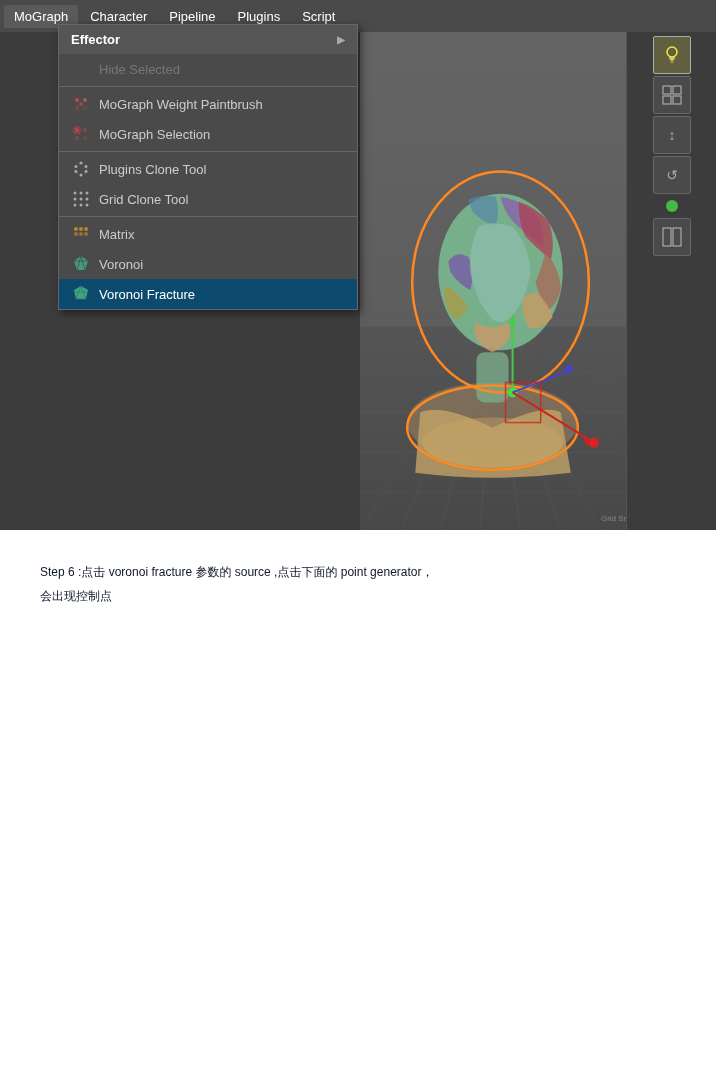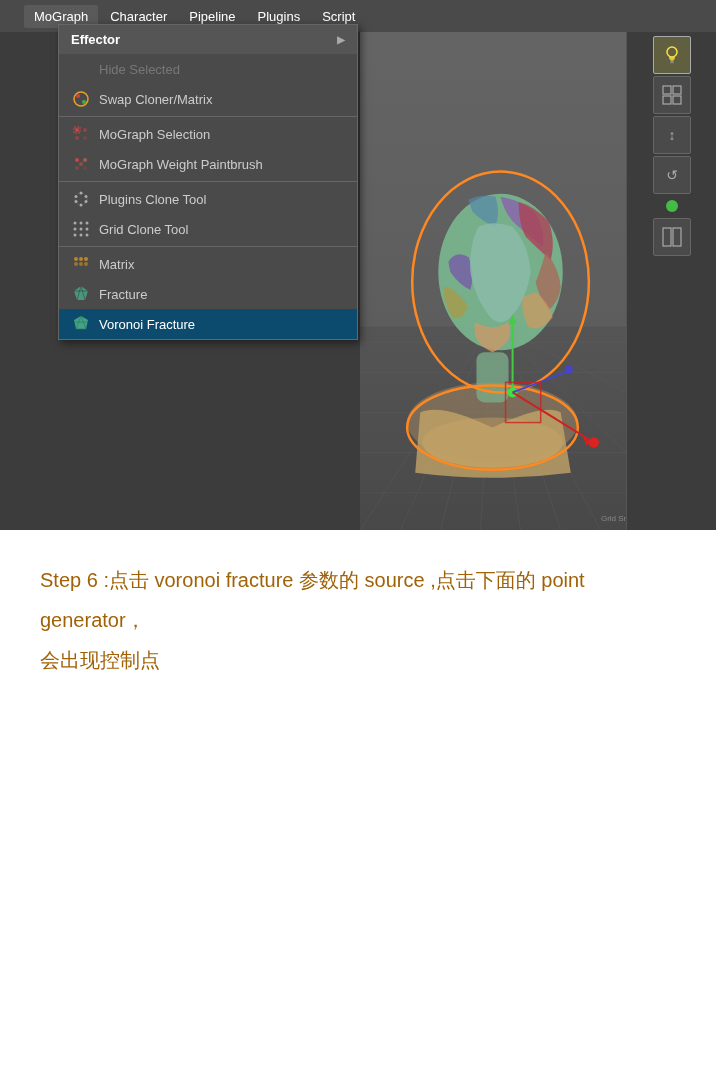--- a/index.html
+++ b/index.html
@@ -34,21 +34,20 @@
       color: #ffffff;
       font-size: 13px;
       cursor: pointer;
       border-radius: 2px;
     }
     .menu-item:hover, .menu-item.active {
       background: #5a5a5a;
     }
     .menu-item.active {
       color: #fff;
-      margin-left: 20px;
     }
 
     
     .dropdown-overlay {
       position: absolute;
       top: 24px;
       left: 58px;
       width: 300px;
       background: #4a4a4a;
       border: 1px solid #666;
@@ -151,23 +150,23 @@
       background: #5a5a5a;
       overflow: hidden;
     }
 
     
     .tutorial-section {
       padding: 30px 40px 30px 40px;
       background: #fff;
     }
     .tutorial-text {
-      font-size: 20px;
+      font-size: 12px;
       line-height: 2;
-      color: #a16207;
+      color: #0f172a;
     }
   </style>
 </head>
 <body>
 
 <div class="c4d-ui">
 
   <div class="menu-bar">
     <div class="menu-item active">MoGraph</div>
     <div class="menu-item">Character</div>
@@ -181,57 +180,47 @@
     <div class="dropdown-section-header">
       <span>Effector</span>
       <span class="dropdown-arrow">▶</span>
     </div>
 
     <div class="dropdown-item disabled">
       <span class="icon-box"></span>
       <span>Hide Selected</span>
     </div>
 
-    <div class="dropdown-item">
-      <span class="icon-box">
-        <svg width="18" height="18" viewBox="0 0 18 18">
-          <circle cx="9" cy="9" r="7" fill="none" stroke="#e8a020" stroke-width="1.5"></circle>
-          <circle cx="6" cy="6" r="2" fill="#cc4444"></circle>
-          <circle cx="12" cy="12" r="2" fill="#44aa44"></circle>
-        </svg>
-      </span>
-      <span>Swap Cloner/Matrix</span>
-    </div>
 
     <div class="dropdown-divider"></div>
+
+    <div class="dropdown-item">
+      <span class="icon-box">
+        <svg width="18" height="18" viewBox="0 0 18 18">
+          <circle cx="5" cy="5" r="2" fill="#cc4444"></circle>
+          <circle cx="13" cy="5" r="2" fill="#cc6644" opacity="0.7"></circle>
+          <circle cx="5" cy="13" r="2" fill="#cc4444" opacity="0.4"></circle>
+          <circle cx="13" cy="13" r="2" fill="#cc4444" opacity="0.2"></circle>
+          <circle cx="9" cy="9" r="2" fill="#cc5544" opacity="0.5"></circle>
+        </svg>
+      </span>
+      <span>MoGraph Weight Paintbrush</span>
+    </div>
 
     <div class="dropdown-item">
       <span class="icon-box">
         <svg width="18" height="18" viewBox="0 0 18 18">
           <circle cx="5" cy="5" r="2" fill="#cc4444"></circle>
           <circle cx="13" cy="5" r="2" fill="#cc4444" opacity="0.5"></circle>
           <circle cx="5" cy="13" r="2" fill="#cc4444" opacity="0.5"></circle>
           <circle cx="13" cy="13" r="2" fill="#cc4444" opacity="0.3"></circle>
           <rect x="2" y="2" width="6" height="6" fill="none" stroke="#cc4444" stroke-width="1" stroke-dasharray="2,1"></rect>
         </svg>
       </span>
       <span>MoGraph Selection</span>
-    </div>
-
-    <div class="dropdown-item">
-      <span class="icon-box">
-        <svg width="18" height="18" viewBox="0 0 18 18">
-          <circle cx="5" cy="5" r="2" fill="#cc4444"></circle>
-          <circle cx="13" cy="5" r="2" fill="#cc6644" opacity="0.7"></circle>
-          <circle cx="5" cy="13" r="2" fill="#cc4444" opacity="0.4"></circle>
-          <circle cx="13" cy="13" r="2" fill="#cc4444" opacity="0.2"></circle>
-          <circle cx="9" cy="9" r="2" fill="#cc5544" opacity="0.5"></circle>
-        </svg>
-      </span>
-      <span>MoGraph Weight Paintbrush</span>
     </div>
 
     <div class="dropdown-divider"></div>
 
 
     <div class="dropdown-item">
       <span class="icon-box">
         <svg width="18" height="18" viewBox="0 0 18 18">
           <circle cx="9" cy="9" r="6" fill="none" stroke="#888" stroke-width="0.5" stroke-dasharray="2,2"></circle>
           <circle cx="9" cy="3" r="1.5" fill="#aaa"></circle>
@@ -281,21 +270,21 @@
 
     <div class="dropdown-item">
       <span class="icon-box">
         <svg width="18" height="18" viewBox="0 0 18 18">
           <polygon points="9,1 16,6 13,15 5,15 2,6" fill="#4aaa88" opacity="0.8"></polygon>
           <line x1="9" y1="1" x2="5" y2="15" stroke="#333" stroke-width="0.5"></line>
           <line x1="9" y1="1" x2="13" y2="15" stroke="#333" stroke-width="0.5"></line>
           <line x1="2" y1="6" x2="16" y2="6" stroke="#333" stroke-width="0.5"></line>
         </svg>
       </span>
-      <span>Fracture</span>
+      <span>Voronoi</span>
     </div>
 
     <div class="dropdown-item highlighted">
       <span class="icon-box">
         <svg width="18" height="18" viewBox="0 0 18 18">
           <polygon points="9,1 16,5 14,14 4,14 2,5" fill="#4aaa88" opacity="0.9"></polygon>
           <line x1="9" y1="1" x2="4" y2="14" stroke="#2a8060" stroke-width="0.7"></line>
           <line x1="9" y1="1" x2="14" y2="14" stroke="#2a8060" stroke-width="0.7"></line>
           <line x1="2" y1="7" x2="16" y2="7" stroke="#2a8060" stroke-width="0.7"></line>
           <line x1="4" y1="14" x2="14" y2="14" stroke="#2a8060" stroke-width="0.7"></line>

